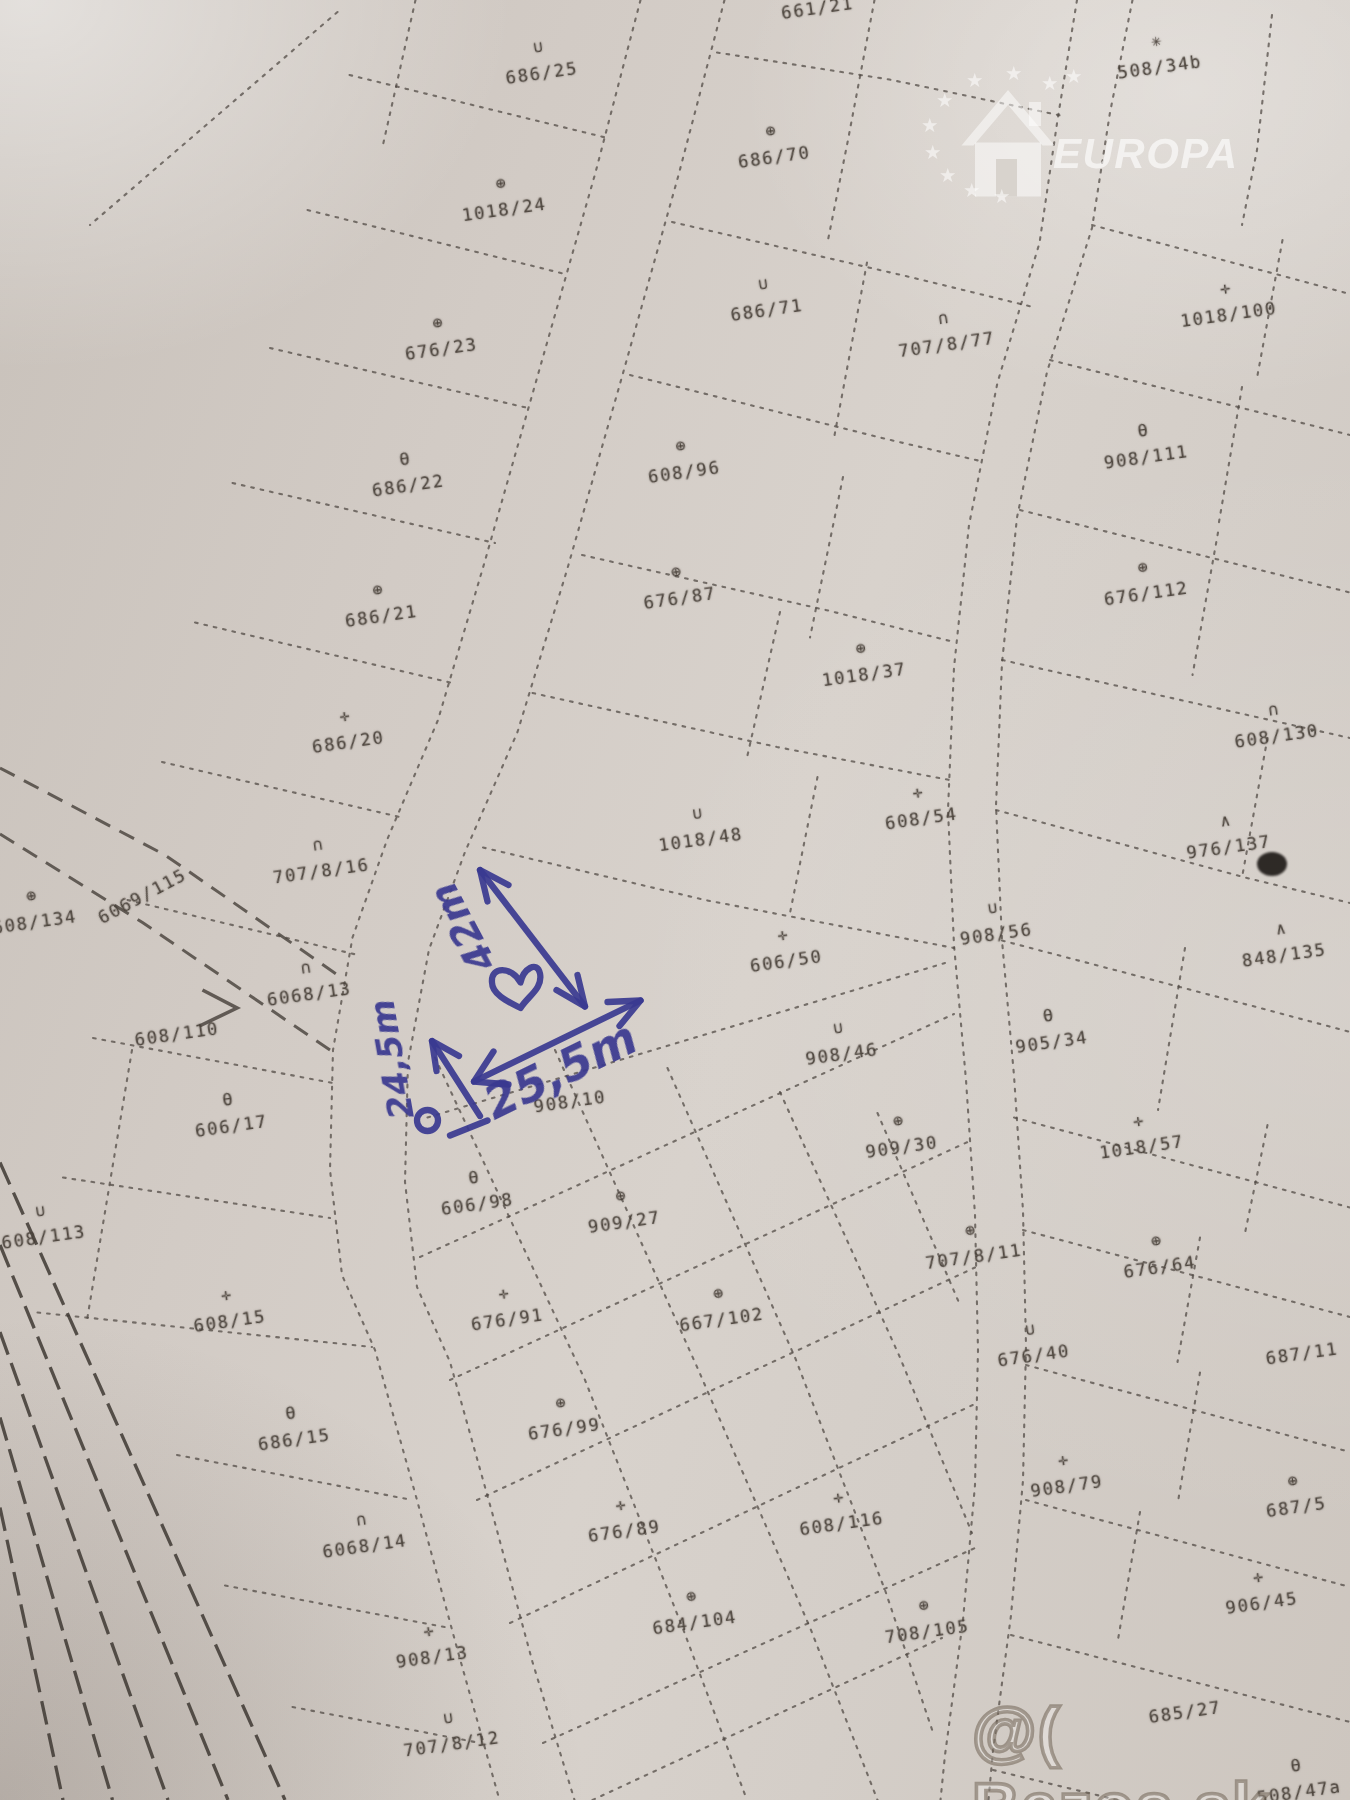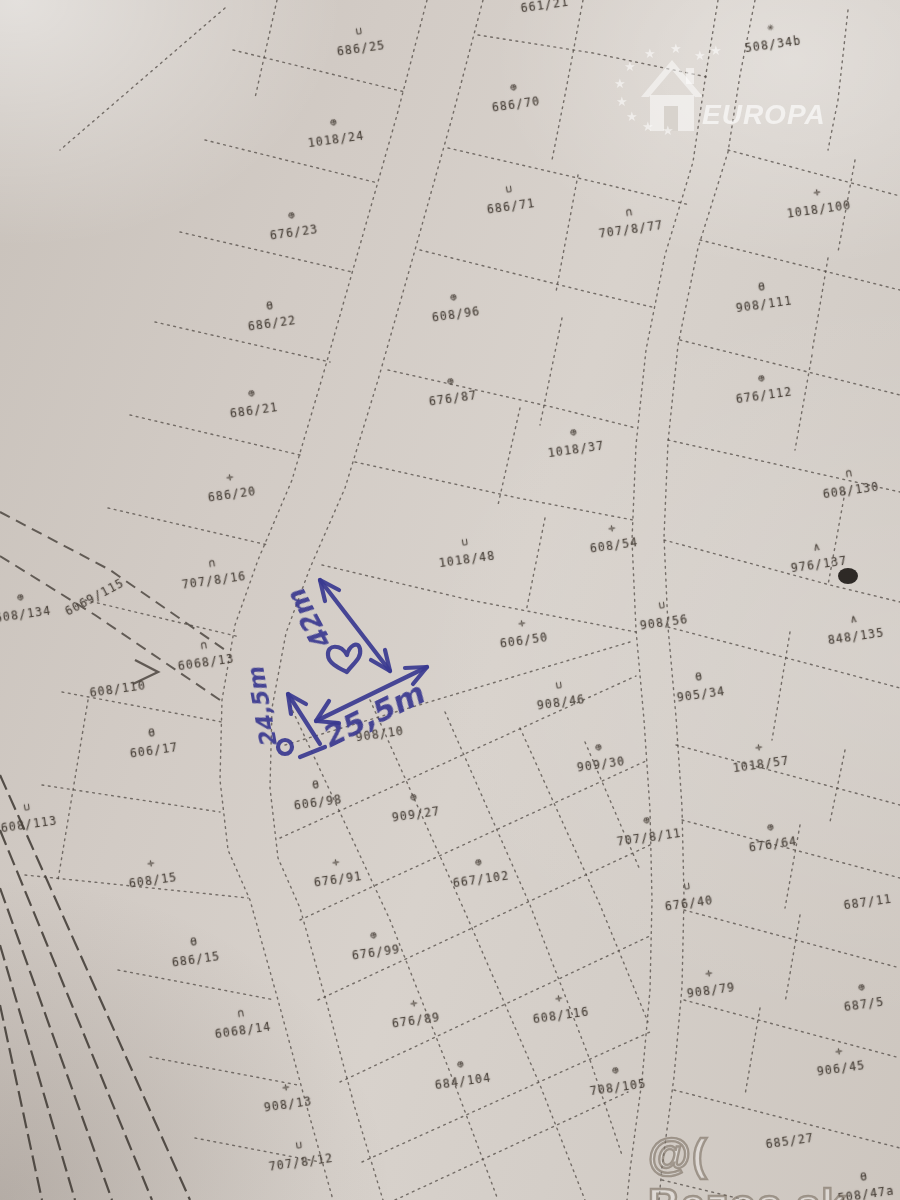--- a/index.html
+++ b/index.html
@@ -31,21 +31,21 @@
   .ink path,.ink circle{fill:none;stroke:#3a3990;stroke-width:4.2;stroke-linecap:round;stroke-linejoin:round;opacity:0.92;}
   .ink-label{position:absolute;color:#3a3990;font-style:italic;font-weight:bold;opacity:0.92;filter:blur(0.3px);white-space:nowrap;font-family:"DejaVu Sans",sans-serif;}
   #ink-a{left:309px;top:618px;font-size:26px;transform:translate(-50%,-50%) rotate(-118deg);}
   #ink-b{left:262px;top:706px;font-size:23px;transform:translate(-50%,-50%) rotate(-100deg);}
   #ink-c{left:374px;top:714px;font-size:31px;transform:translate(-50%,-50%) rotate(-26deg);}
   
   .wm-top{position:absolute;left:598px;top:38px;width:302px;height:125px;}
   .wm-top svg{position:absolute;left:0;top:0;}
   .wm-star{fill:rgba(255,255,255,0.55);}
   .wm-house{fill:rgba(255,255,255,0.50);}
-  #wm-europa{position:absolute;left:104px;top:61px;font:italic bold 28px "Liberation Sans",sans-serif;color:rgba(255,255,255,0.62);letter-spacing:1px;}
+  #wm-europa{position:absolute;left:104px;top:49px;font:italic bold 28px "Liberation Sans",sans-serif;color:rgba(255,255,255,0.62);letter-spacing:1px;}
   #wm-reality{position:absolute;left:62px;top:74px;font:italic bold 27px "Liberation Sans",sans-serif;color:rgba(255,255,255,0.62);letter-spacing:1px;}
   #wm-bazos{
     position:absolute;left:648px;top:1130px;
     font-family:"Liberation Sans",sans-serif;font-weight:bold;font-size:44px;
     color:rgba(255,255,255,0.30);-webkit-text-stroke:2.4px rgba(112,98,84,0.55);
     letter-spacing:1px;
   }
   .ink-dot{position:absolute;left:838px;top:568px;width:20px;height:16px;border-radius:50%;background:#201c19;filter:blur(0.6px);opacity:0.92;}
 </style>
 </head>

